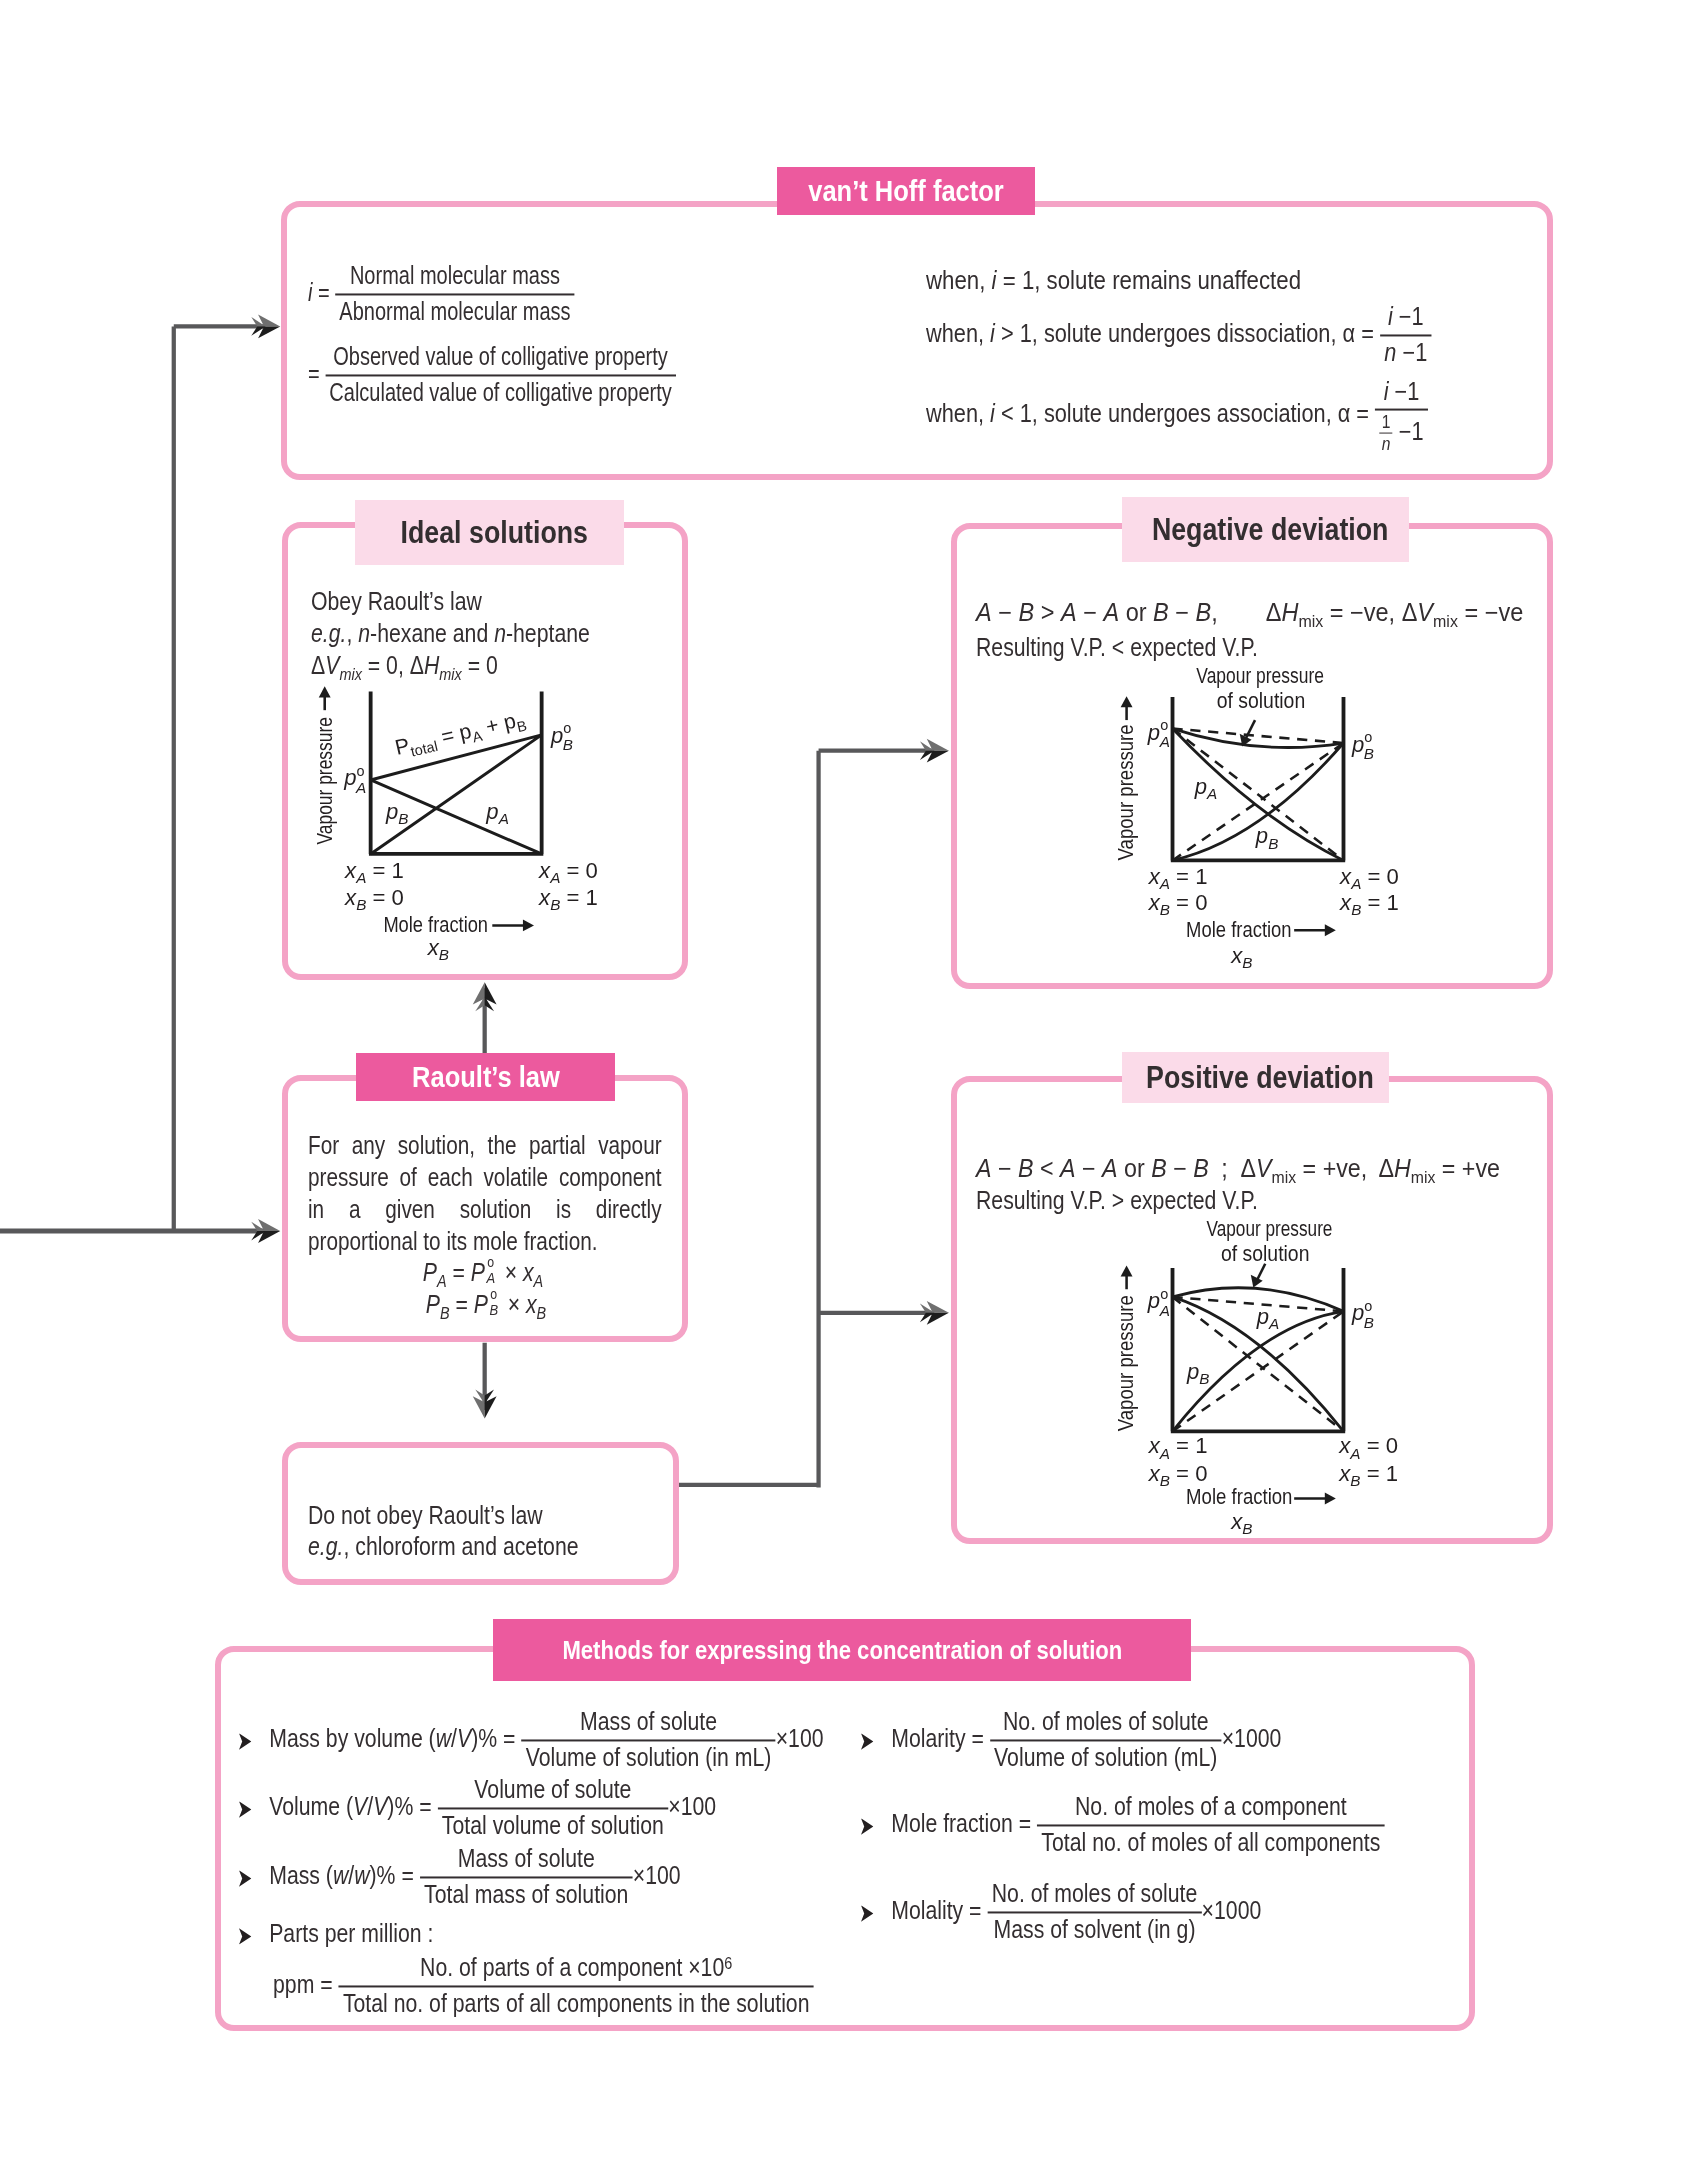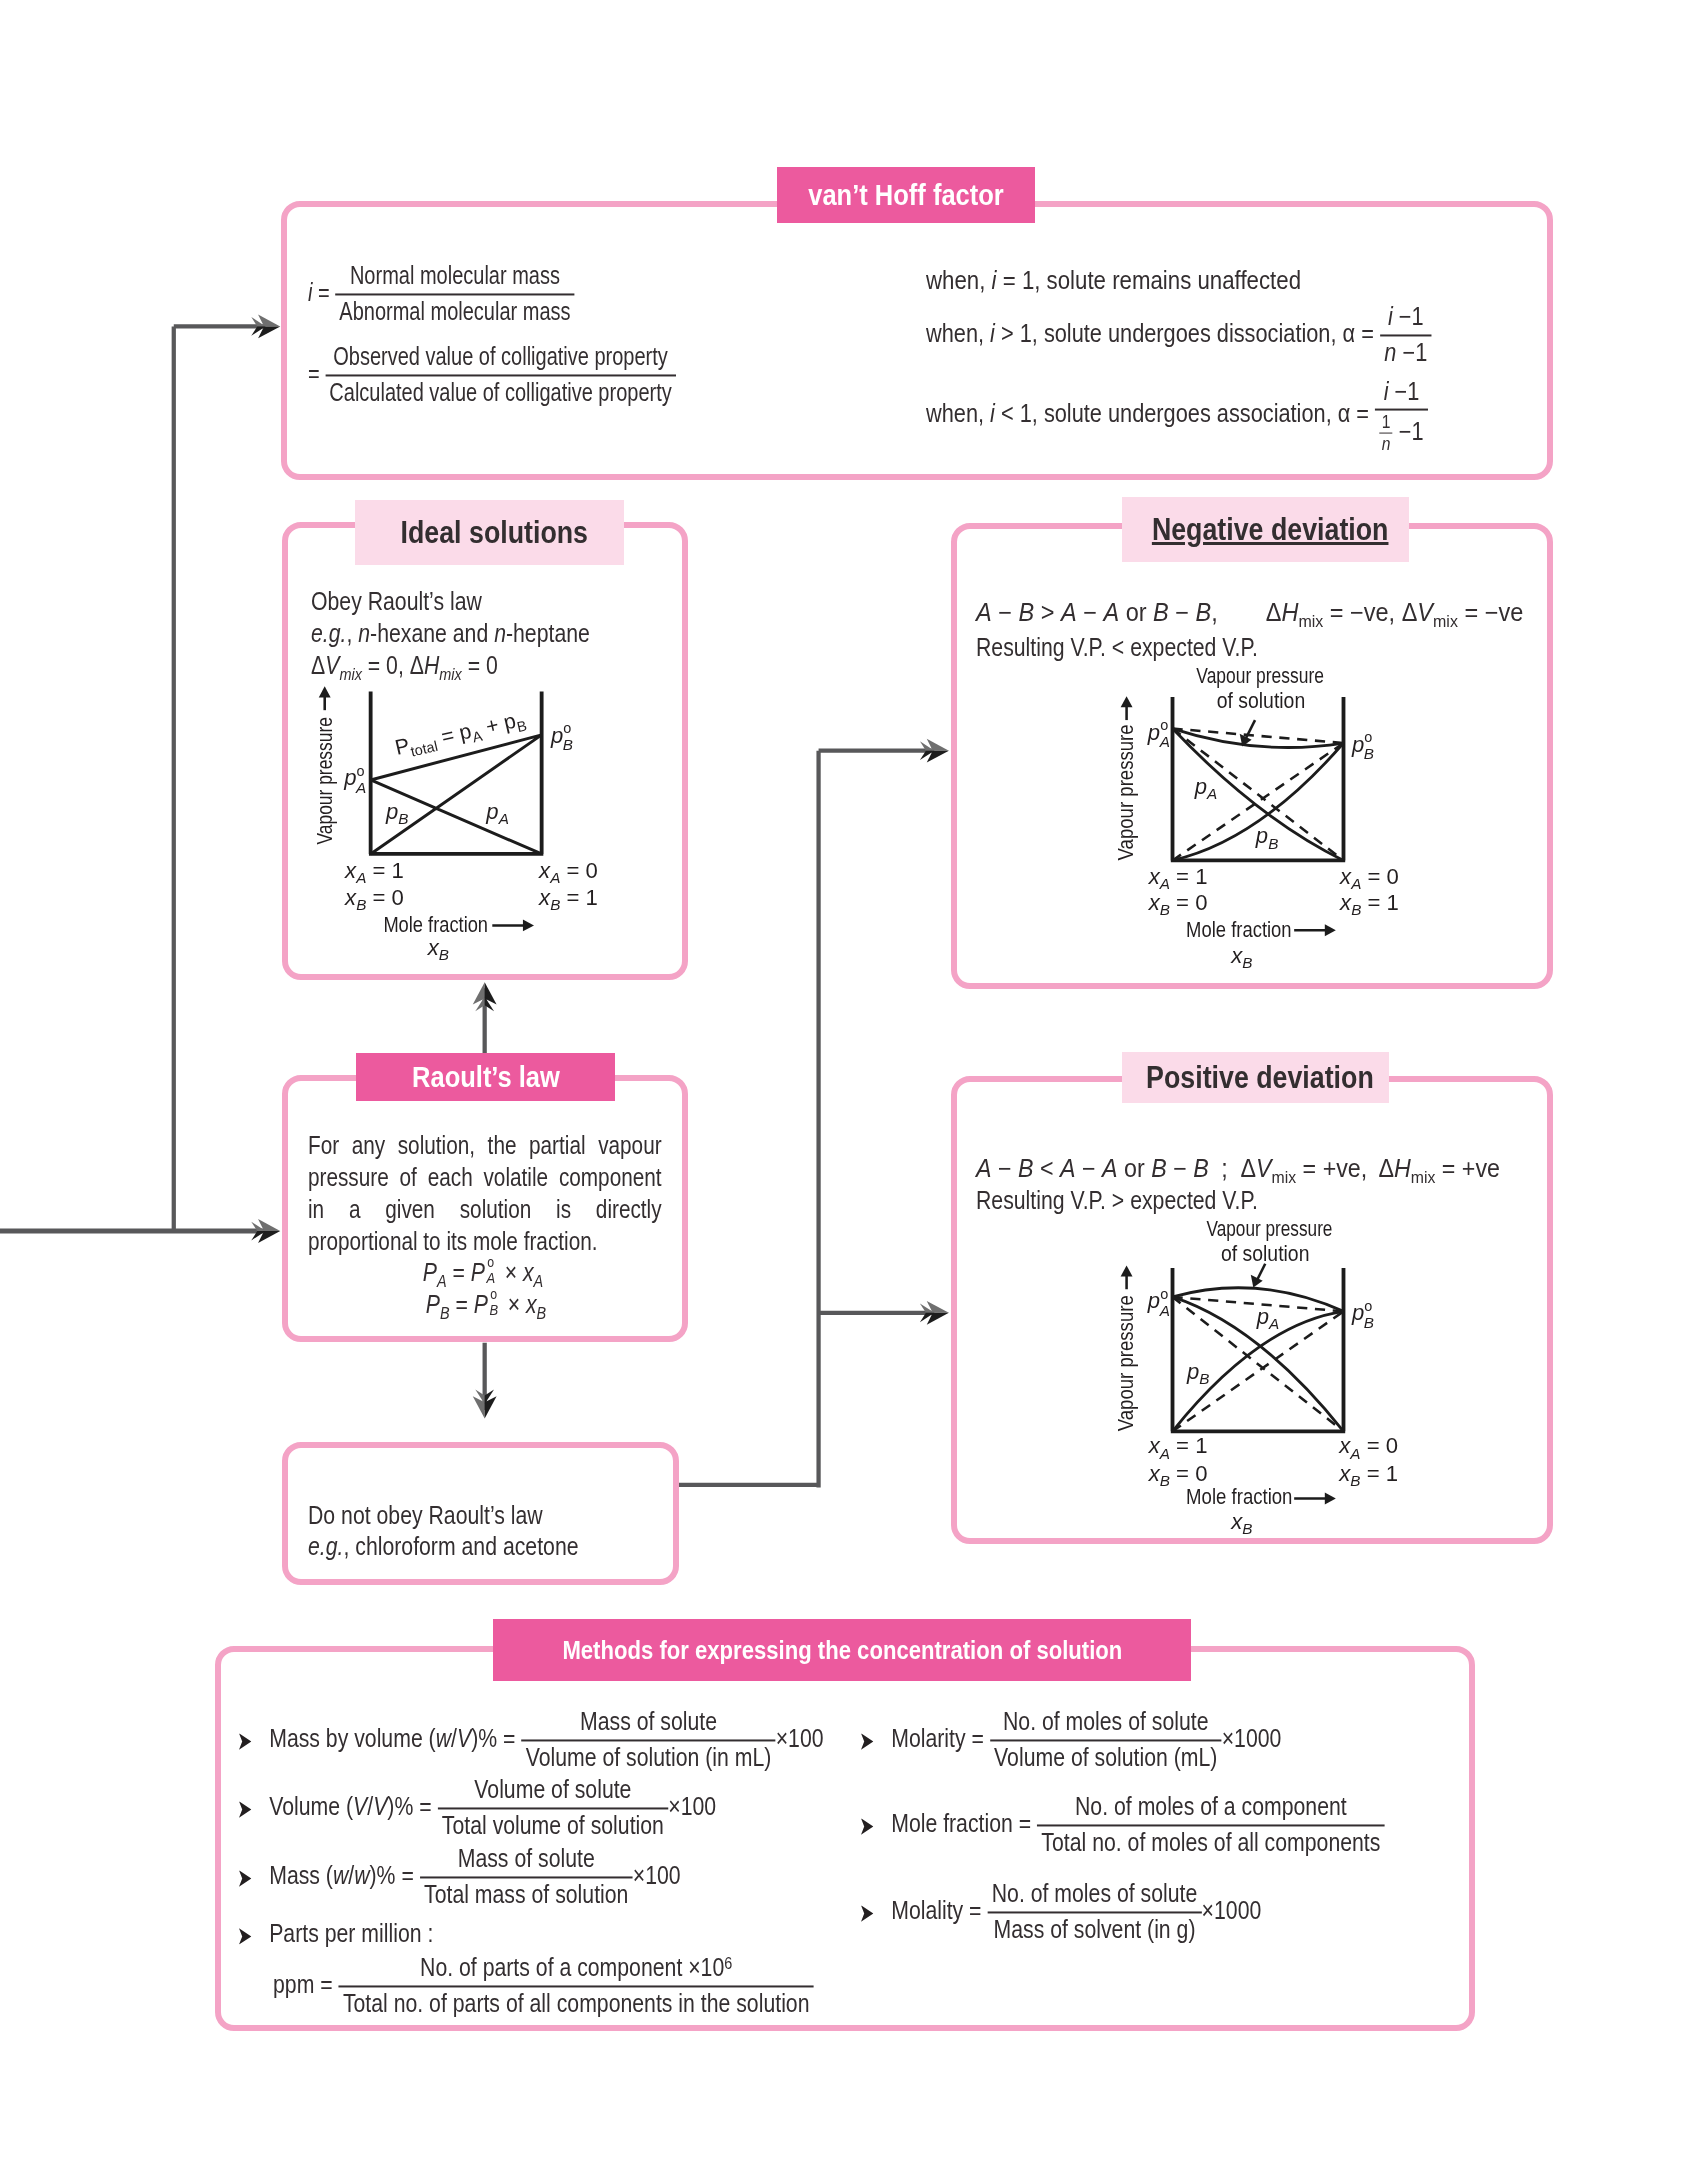--- a/index.html
+++ b/index.html
@@ -80,27 +80,27 @@
 </g>
 </svg>
 
 <div class="box" style="left:281px;top:201px;width:1272px;height:279px;"></div>
 <div class="box" style="left:282px;top:522px;width:406px;height:458px;"></div>
 <div class="box" style="left:951px;top:523px;width:602px;height:466px;"></div>
 <div class="box" style="left:282px;top:1075px;width:406px;height:267px;"></div>
 <div class="box" style="left:951px;top:1076px;width:602px;height:468px;"></div>
 <div class="box" style="left:282px;top:1442px;width:397px;height:143px;"></div>
 <div class="box" style="left:215px;top:1646px;width:1260px;height:385px;"></div>
-<div class="ti tid" style="left:777px;top:167px;width:258px;height:56px;">
+<div class="ti tid" style="left:777px;top:167px;width:258px;height:48px;">
       <span>van’t Hoff factor</span>
     </div>
 <div class="ti til" style="left:355px;top:500px;width:260px;height:65px;">
       <span>Ideal solutions</span>
     </div>
-<div class="ti til" style="left:1122px;top:497px;width:278px;height:65px;text-decoration:underline;">
+<div class="ti til" style="left:1122px;top:497px;width:278px;height:65px;">
       <span>Negative deviation</span>
     </div>
 <div class="ti tid" style="left:356px;top:1053px;width:259px;height:48px;">
       <span>Raoult’s law</span>
     </div>
 <div class="ti til" style="left:1122px;top:1052px;width:258px;height:51px;">
       <span>Positive deviation</span>
     </div>
 <div class="ti tid" style="left:493px;top:1619px;width:698px;height:62px;font-size:26px;">
       <span>Methods for expressing the concentration of solution</span>

